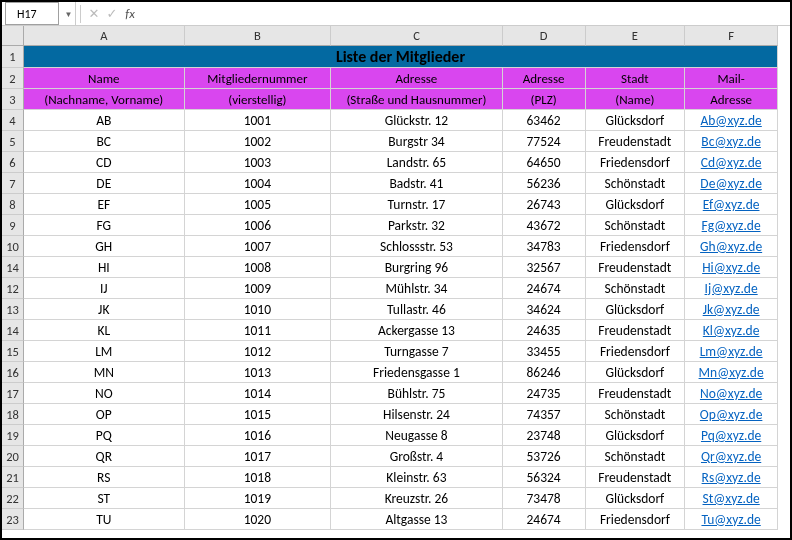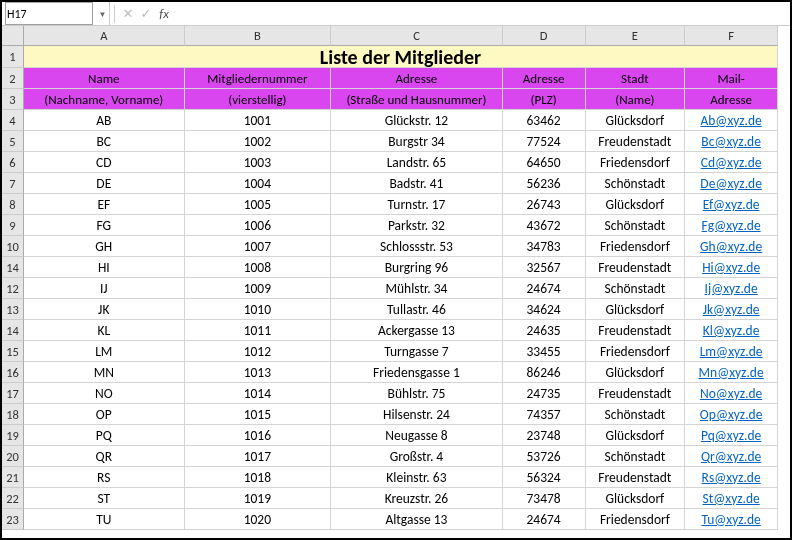--- a/index.html
+++ b/index.html
@@ -1,35 +1,35 @@
 <!DOCTYPE html>
 <html><head>
 <meta charset="utf-8">
 <style>
 * { box-sizing: border-box; margin: 0; padding: 0; }
 body { font-family: Calibri, Arial, sans-serif; font-size: 13.5px; background: #fff; overflow: hidden; width: 792px; height: 540px; border: 2px solid #000; position: relative; }
 .formula-bar { display: flex; align-items: center; height: 24px; border-bottom: 1px solid #ccc; background: #fff; }
-.name-box { width: 88px; height: 100%; border: 1px solid #a0a0a0; display: flex; align-items: center; padding: 0 1px; font-size: 12px; margin: 1px 3px; background: #fff; }
+.name-box { width: 54px; height: 100%; border: 1px solid #a0a0a0; display: flex; align-items: center; padding: 0 11px; font-size: 12px; margin: 1px 3px; background: #fff; }
 .name-box-arrow { width: 14px; height: 100%; display: flex; align-items: center; justify-content: center; color: #666; font-size: 8px; cursor: pointer; border-right: 1px solid #ccc; }
 .fb-divider { width: 1px; height: 18px; background: #ccc; margin: 0 4px; }
 .fb-icon { width: 18px; display: flex; align-items: center; justify-content: center; color: #bbb; font-size: 13px; }
 .fx-icon { font-style: italic; color: #555; }
 .formula-input { flex: 1; height: 100%; border: none; outline: none; padding: 0 5px; font-size: 12px; background: #fff; }
 .grid-area { position: relative; }
 .corner-cell { position: absolute; top: 0; left: 0; width: 22px; height: 20px; background: #e6e6e6; border-right: 1px solid #aaa; border-bottom: 1px solid #aaa; z-index: 3; }
 .col-headers { position: absolute; top: 0; left: 22px; right: 12px; height: 20px; display: flex; background: #e6e6e6; z-index: 2; }
 .col-h { border-right: 1px solid #ccc; border-bottom: 1px solid #aaa; display: flex; align-items: center; justify-content: center; font-size: 12.5px; color: #333; }
 .row-headers { position: absolute; top: 20px; left: 0; width: 22px; z-index: 2; background: #e6e6e6; }
 .row-h { height: 21px; border-right: 1px solid #aaa; border-bottom: 1px solid #ccc; display: flex; align-items: center; justify-content: center; font-size: 12.5px; color: #333; }
 .row-h.tall { height: 22px; }
 .cells { position: absolute; top: 20px; left: 22px; right: 12px; }
 .row { display: flex; height: 21px; }
 .row.tall { height: 22px; }
 .cell { border-right: 1px solid #d4d4d4; border-bottom: 1px solid #d4d4d4; display: flex; align-items: center; justify-content: center; padding: 0 4px; overflow: hidden; white-space: nowrap; font-size: 13.5px; }
-.title-row { background: #fef9c3; font-weight: bold; font-size: 20px; justify-content: center; color: #000; }
+.title-row { background: #0369a1; font-weight: bold; font-size: 16px; justify-content: center; color: #000; }
 .header-row .cell { background: #d946ef; font-size: 13px; }
 .link { color: #0563C1; text-decoration: underline; cursor: pointer; }
 .scroll-shadow { position: absolute; top: 0; right: 0; width: 12px; bottom: 0; background: linear-gradient(to right, rgba(0,0,0,0), rgba(0,0,0,0.08)); }
 .col-A { width: 161px; }
 .col-B { width: 147px; }
 .col-C { width: 172px; }
 .col-D { width: 83px; }
 .col-E { width: 100px; }
 .col-F { width: 93px; }
 </style>

